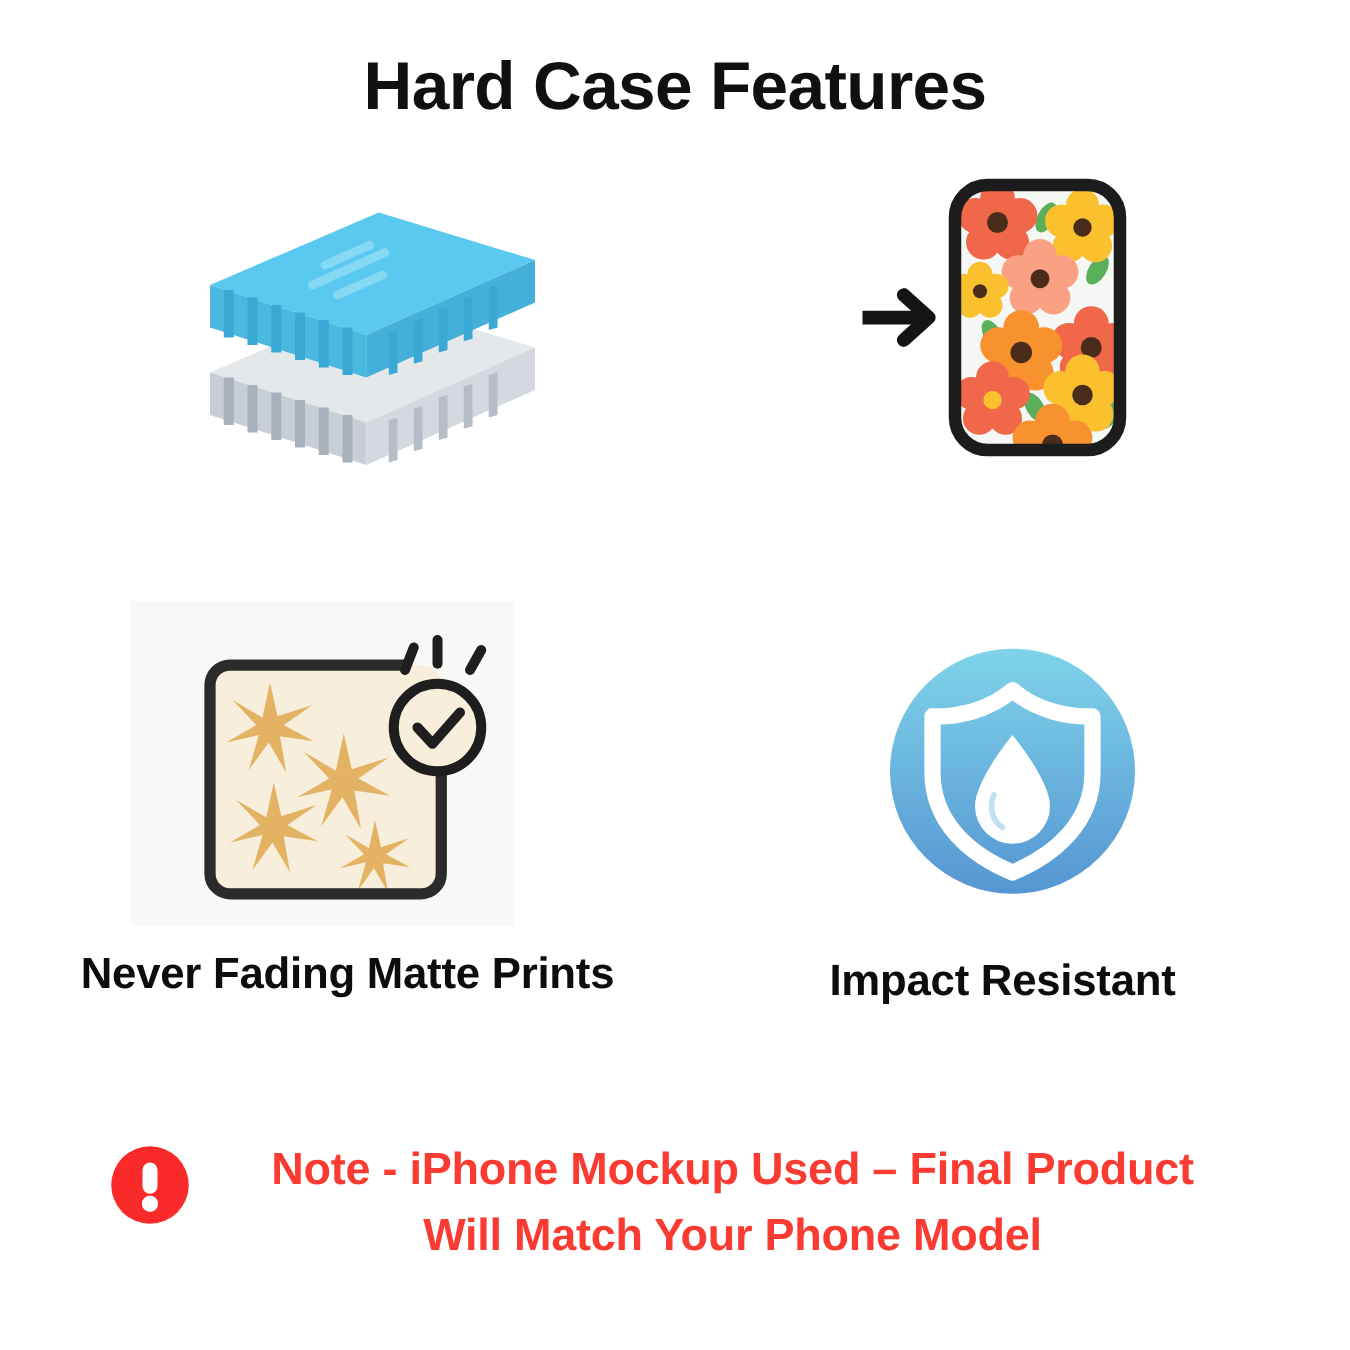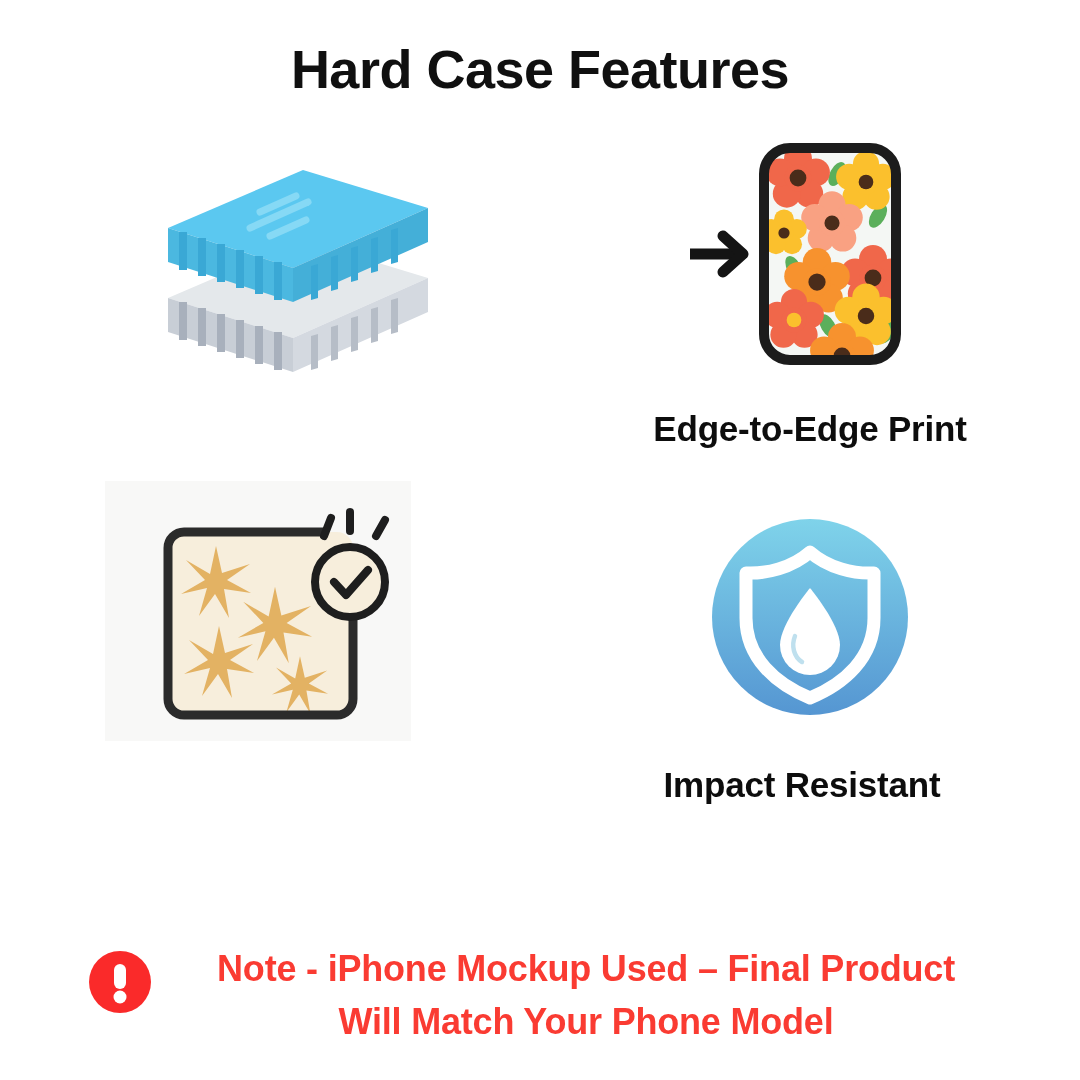--- a/index.html
+++ b/index.html
@@ -82,21 +82,20 @@
     position: absolute;
     left: 0;
     top: 908px;
     width: 1080px;
     display: flex;
     align-items: flex-start;
     justify-content: center;
     gap: 30px;
     padding: 0 46px;
     box-sizing: border-box;
-    margin-top: 34px;
   }
   #note-bar .note-icon {
     flex: 0 0 auto;
     margin-top: 9px;
   }
   #note-bar .note-text {
     flex: 0 1 auto;
     max-width: 810px;
     text-align: center;
     font-size: 36px;
@@ -257,21 +256,20 @@
               <g fill="#F7922E">
                   <use href="#flw"></use>
                 </g>
               <circle cx="0" cy="0" r="7.5" fill="#4A2C1A"></circle>
             </g>
           </g>
         </g>
         <rect x="204" y="28" width="132" height="212" rx="26" ry="26" fill="none" stroke="#1C1C1C" stroke-width="10"></rect>
       </svg>
     </div>
-    <div class="feature-label">Edge-to-Edge Print</div>
   </div>
 
   <div class="feature" id="feature-never-fading">
     <div class="feature-art">
       <div class="art-tile-bg"></div>
       <svg width="500" height="275" viewBox="0 0 500 275" style="position:relative">
 
         <rect x="140" y="62" width="185" height="183" rx="16" ry="16" fill="#F7EEDC"></rect>
 
         <g fill="#E3B263">
@@ -297,20 +295,21 @@
           <circle cx="322" cy="112" r="35" fill="none" stroke="#1E1E1E" stroke-width="8"></circle>
           <polyline points="306,112 318,125 340,100" fill="none" stroke="#1E1E1E" stroke-width="8" stroke-linecap="round" stroke-linejoin="round"></polyline>
           <g stroke="#1E1E1E" stroke-width="8" stroke-linecap="round">
             <line x1="296" y1="66" x2="303" y2="48"></line>
             <line x1="322" y1="61" x2="322" y2="42"></line>
             <line x1="348" y1="66" x2="357" y2="50"></line>
           </g>
         </g>
       </svg>
     </div>
+    <div class="feature-label">Never Fading Matte Prints</div>
   </div>
 
   <div class="feature" id="feature-impact">
     <div class="feature-art">
       <svg width="500" height="240" viewBox="0 0 500 240">
         <defs>
           <linearGradient id="shieldGrad" x1="0" y1="0" x2="0" y2="1">
             <stop offset="0%" stop-color="#7FD3EA"></stop>
             <stop offset="100%" stop-color="#5596D2"></stop>
           </linearGradient>

